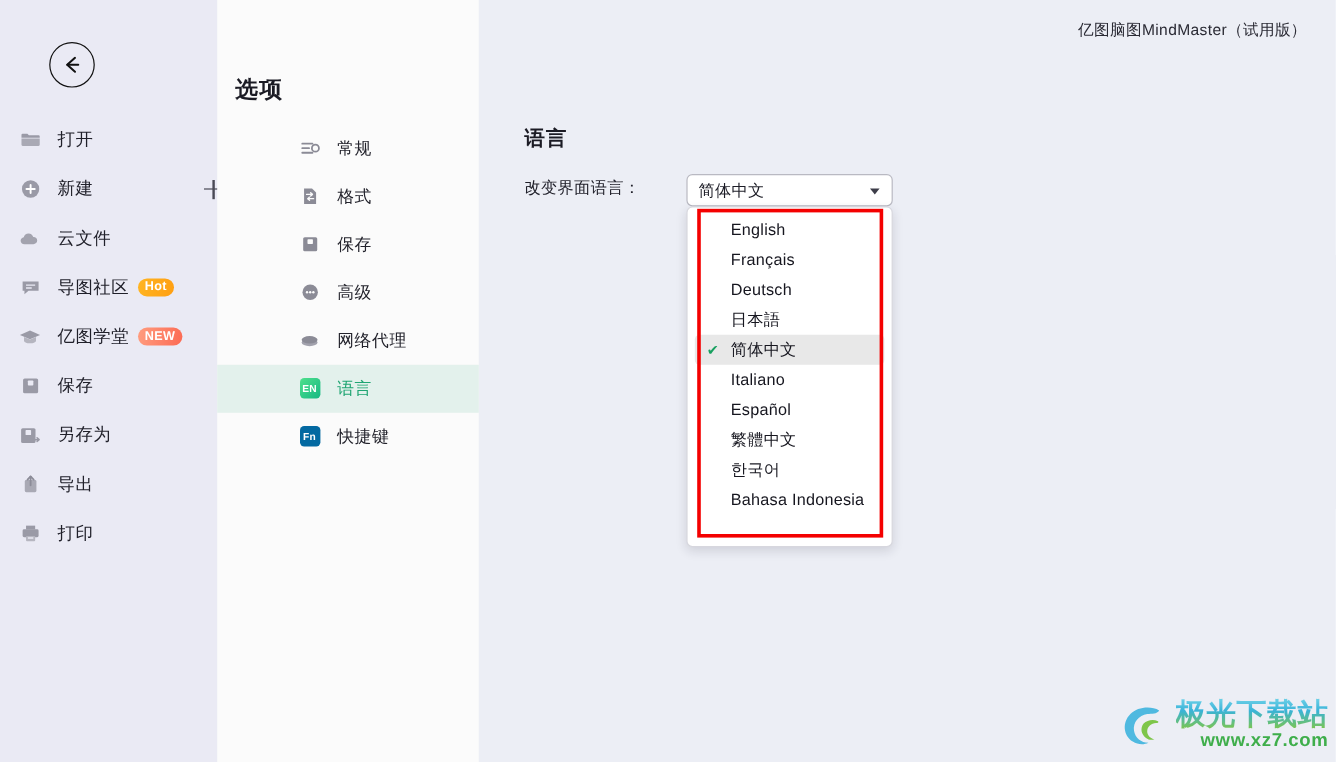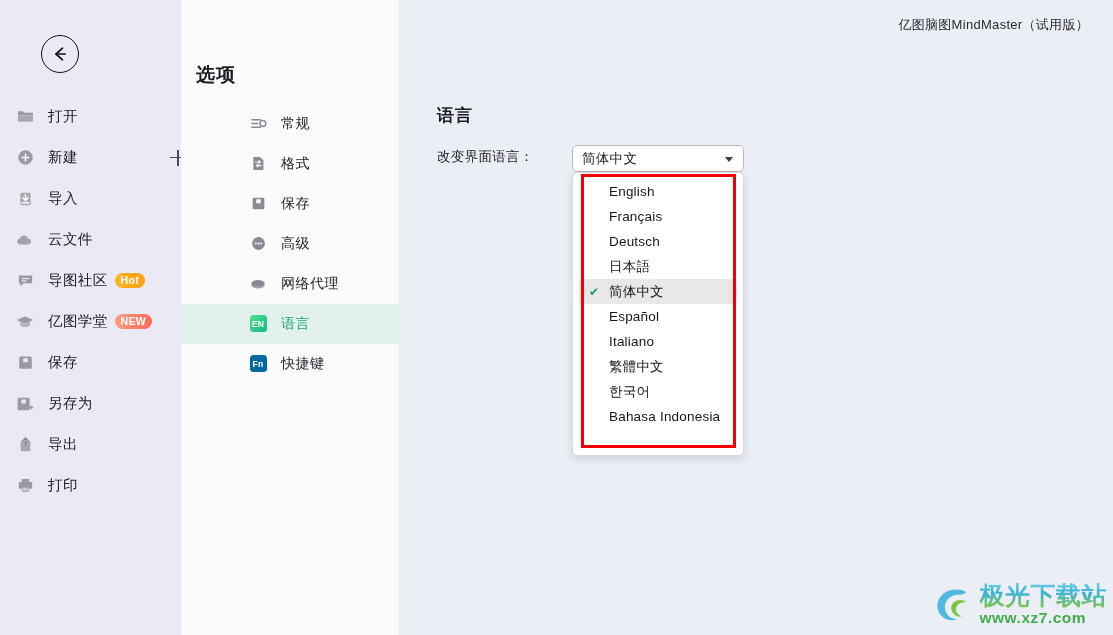--- a/index.html
+++ b/index.html
@@ -216,21 +216,21 @@
   .wm-top {
     font-size: 25px; font-weight: bold;
     letter-spacing: .5px;
     background: linear-gradient(180deg,#6fd1e8 0%,#39b3d8 40%,#7ec64a 100%);
     -webkit-background-clip: text; background-clip: text;
     color: transparent;
     line-height: 1.05;
   }
   .wm-bot {
     font-size: 15.5px; font-weight: bold; color: #3fae4b;
-    letter-spacing: .5px; line-height: 1.1; margin-top: 1px;
+    letter-spacing: .5px; line-height: 1.1; margin-top: 1px; text-align: right;
   }
 </style>
 </head>
 <body>
 
 <div id="app">
 
   <div class="blur-wash">
     <i class="bw1"></i>
       <i class="bw2"></i>
@@ -268,31 +268,20 @@
           <svg width="19" height="19" viewBox="0 0 20 20">
             <circle cx="10" cy="10" r="7.6" fill="#9a9aa6"></circle>
             <line x1="6.4" y1="10" x2="13.6" y2="10" stroke="#fff" stroke-width="1.7" stroke-linecap="round"></line>
             <line x1="10" y1="6.4" x2="10" y2="13.6" stroke="#fff" stroke-width="1.7" stroke-linecap="round"></line>
           </svg>
         </span>
         <span class="side-label">新建</span>
         <span class="plus-btn"></span>
       </div>
 
-      <div class="side-item">
-        <span class="side-icon">
-          <svg width="19" height="19" viewBox="0 0 20 20">
-            <rect x="4.6" y="4" width="10.8" height="13" rx="1.4" fill="#a9a9b4"></rect>
-            <line x1="10" y1="6" x2="10" y2="12" stroke="#fff" stroke-width="1.6" stroke-linecap="round"></line>
-            <path d="M7.2 9.3 L10 12.2 L12.8 9.3" fill="none" stroke="#fff" stroke-width="1.6" stroke-linecap="round" stroke-linejoin="round"></path>
-            <line x1="6.6" y1="14.4" x2="13.4" y2="14.4" stroke="#fff" stroke-width="1.5" stroke-linecap="round"></line>
-          </svg>
-        </span>
-        <span class="side-label">导入</span>
-      </div>
 
       <div class="side-item">
         <span class="side-icon">
           <svg width="20" height="20" viewBox="0 0 20 20">
             <path d="M5.4 14.5c-1.9 0-3.2-1.3-3.2-2.9 0-1.5 1.1-2.7 2.6-2.9.4-1.9 2-3.2 4-3.2 1.9 0 3.5 1.3 3.9 3.1h.3c1.7 0 3 1.2 3 2.9 0 1.7-1.4 3-3.2 3z" fill="#a3a3ae"></path>
           </svg>
         </span>
         <span class="side-label">云文件</span>
       </div>
 
@@ -469,24 +458,24 @@
         <span>Deutsch</span>
       </div>
       <div class="dd-item">
         <span>日本語</span>
       </div>
       <div class="dd-item selected">
         <span class="dd-check">✔</span>
         <span>简体中文</span>
       </div>
       <div class="dd-item">
+        <span>Italiano</span>
+      </div>
+      <div class="dd-item">
         <span>Español</span>
-      </div>
-      <div class="dd-item">
-        <span>Italiano</span>
       </div>
       <div class="dd-item">
         <span>繁體中文</span>
       </div>
       <div class="dd-item">
         <span>한국어</span>
       </div>
       <div class="dd-item">
         <span>Bahasa Indonesia</span>
       </div>

